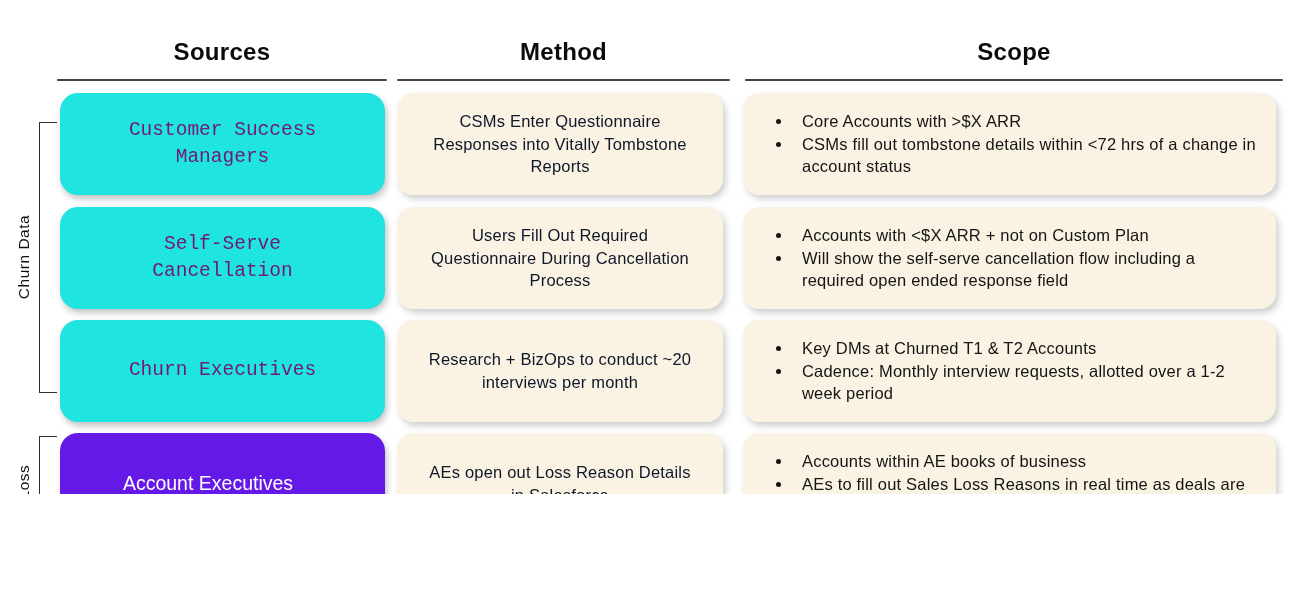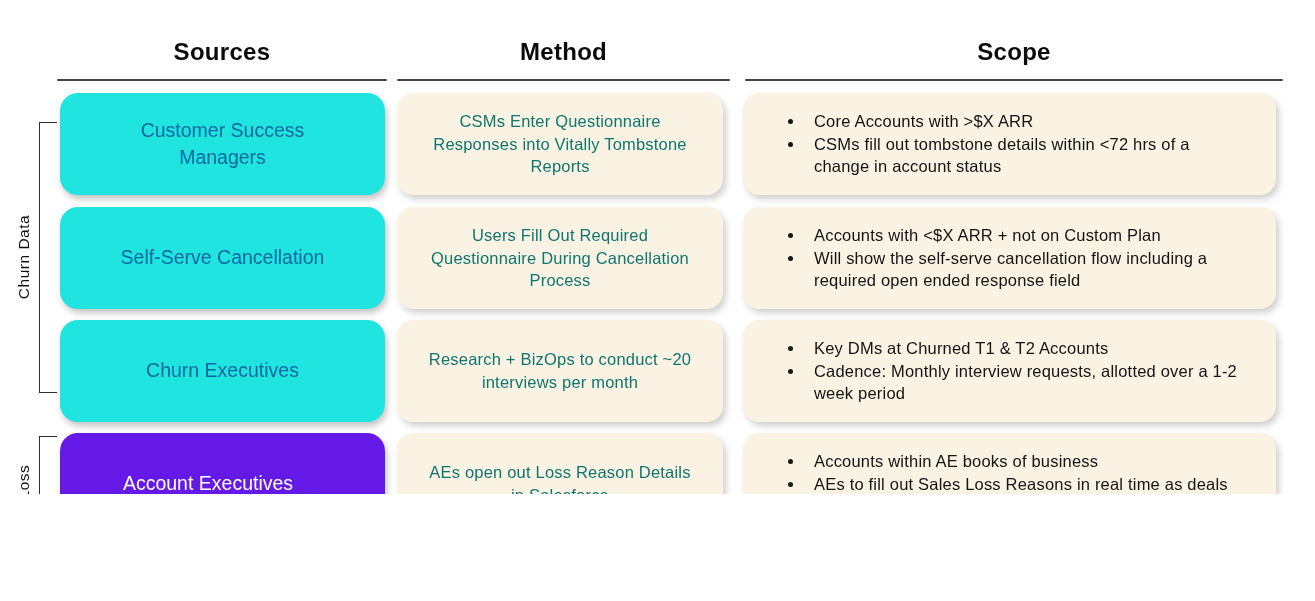--- a/index.html
+++ b/index.html
@@ -25,40 +25,40 @@
   
   .row { position:absolute; left:0; width:1315px; height:102px; }
   .row1 { top:93px; } .row2 { top:207px; } .row3 { top:320px; } .row4 { top:433px; }
 
   .source-box {
     position:absolute; left:60px; width:325px; height:102px;
     border-radius:18px; display:flex; align-items:center; justify-content:center;
     text-align:center; font-size:19.5px; line-height:1.4; padding:0 60px;
     box-sizing:border-box; box-shadow:2px 4px 6px rgba(60,60,60,0.30);
   }
-  .source-churn { background:#1fe4e0; color:#0369a1; }
+  .source-churn { background:#1fe4e0; color:#701a75;font-family:Liberation Mono, monospace; }
   .source-loss  { background:#6519e6; color:#ffffff;padding-left:31px; }
 
   .method-box {
     position:absolute; left:397px; width:326px; height:102px;
     background:#faf2e3; border-radius:16px;
     display:flex; align-items:center; justify-content:center; text-align:center;
-    font-size:16.5px; line-height:1.38; letter-spacing:0.2px; color:#0f766e;
+    font-size:16.5px; line-height:1.38; letter-spacing:0.2px; color:#0f172a;
     padding:0 28px; box-sizing:border-box;
     box-shadow:3px 4px 6px rgba(120,120,120,0.35);
   }
 
   .scope-box {
     position:absolute; left:743px; width:533px; height:102px;
     background:#faf2e3; border-radius:16px;
     display:flex; align-items:center; color:#141414;
     box-sizing:border-box; box-shadow:3px 4px 6px rgba(120,120,120,0.35);
   }
   .scope-box ul {
-    margin:12px; padding:0 16px 0 50px; list-style:disc outside;
+    margin:0; padding:0 16px 0 50px; list-style:disc outside;
     font-size:16.5px; line-height:1.38; letter-spacing:0.2px;
   }
   .scope-box li { padding-left:9px; }
 
   
   .bracket {
     position:absolute; left:39px; width:18px;
     border:1.6px solid #2f2f2f; border-right:none; box-sizing:border-box;
   }
   .bracket-churn { top:122px; height:271px; }

